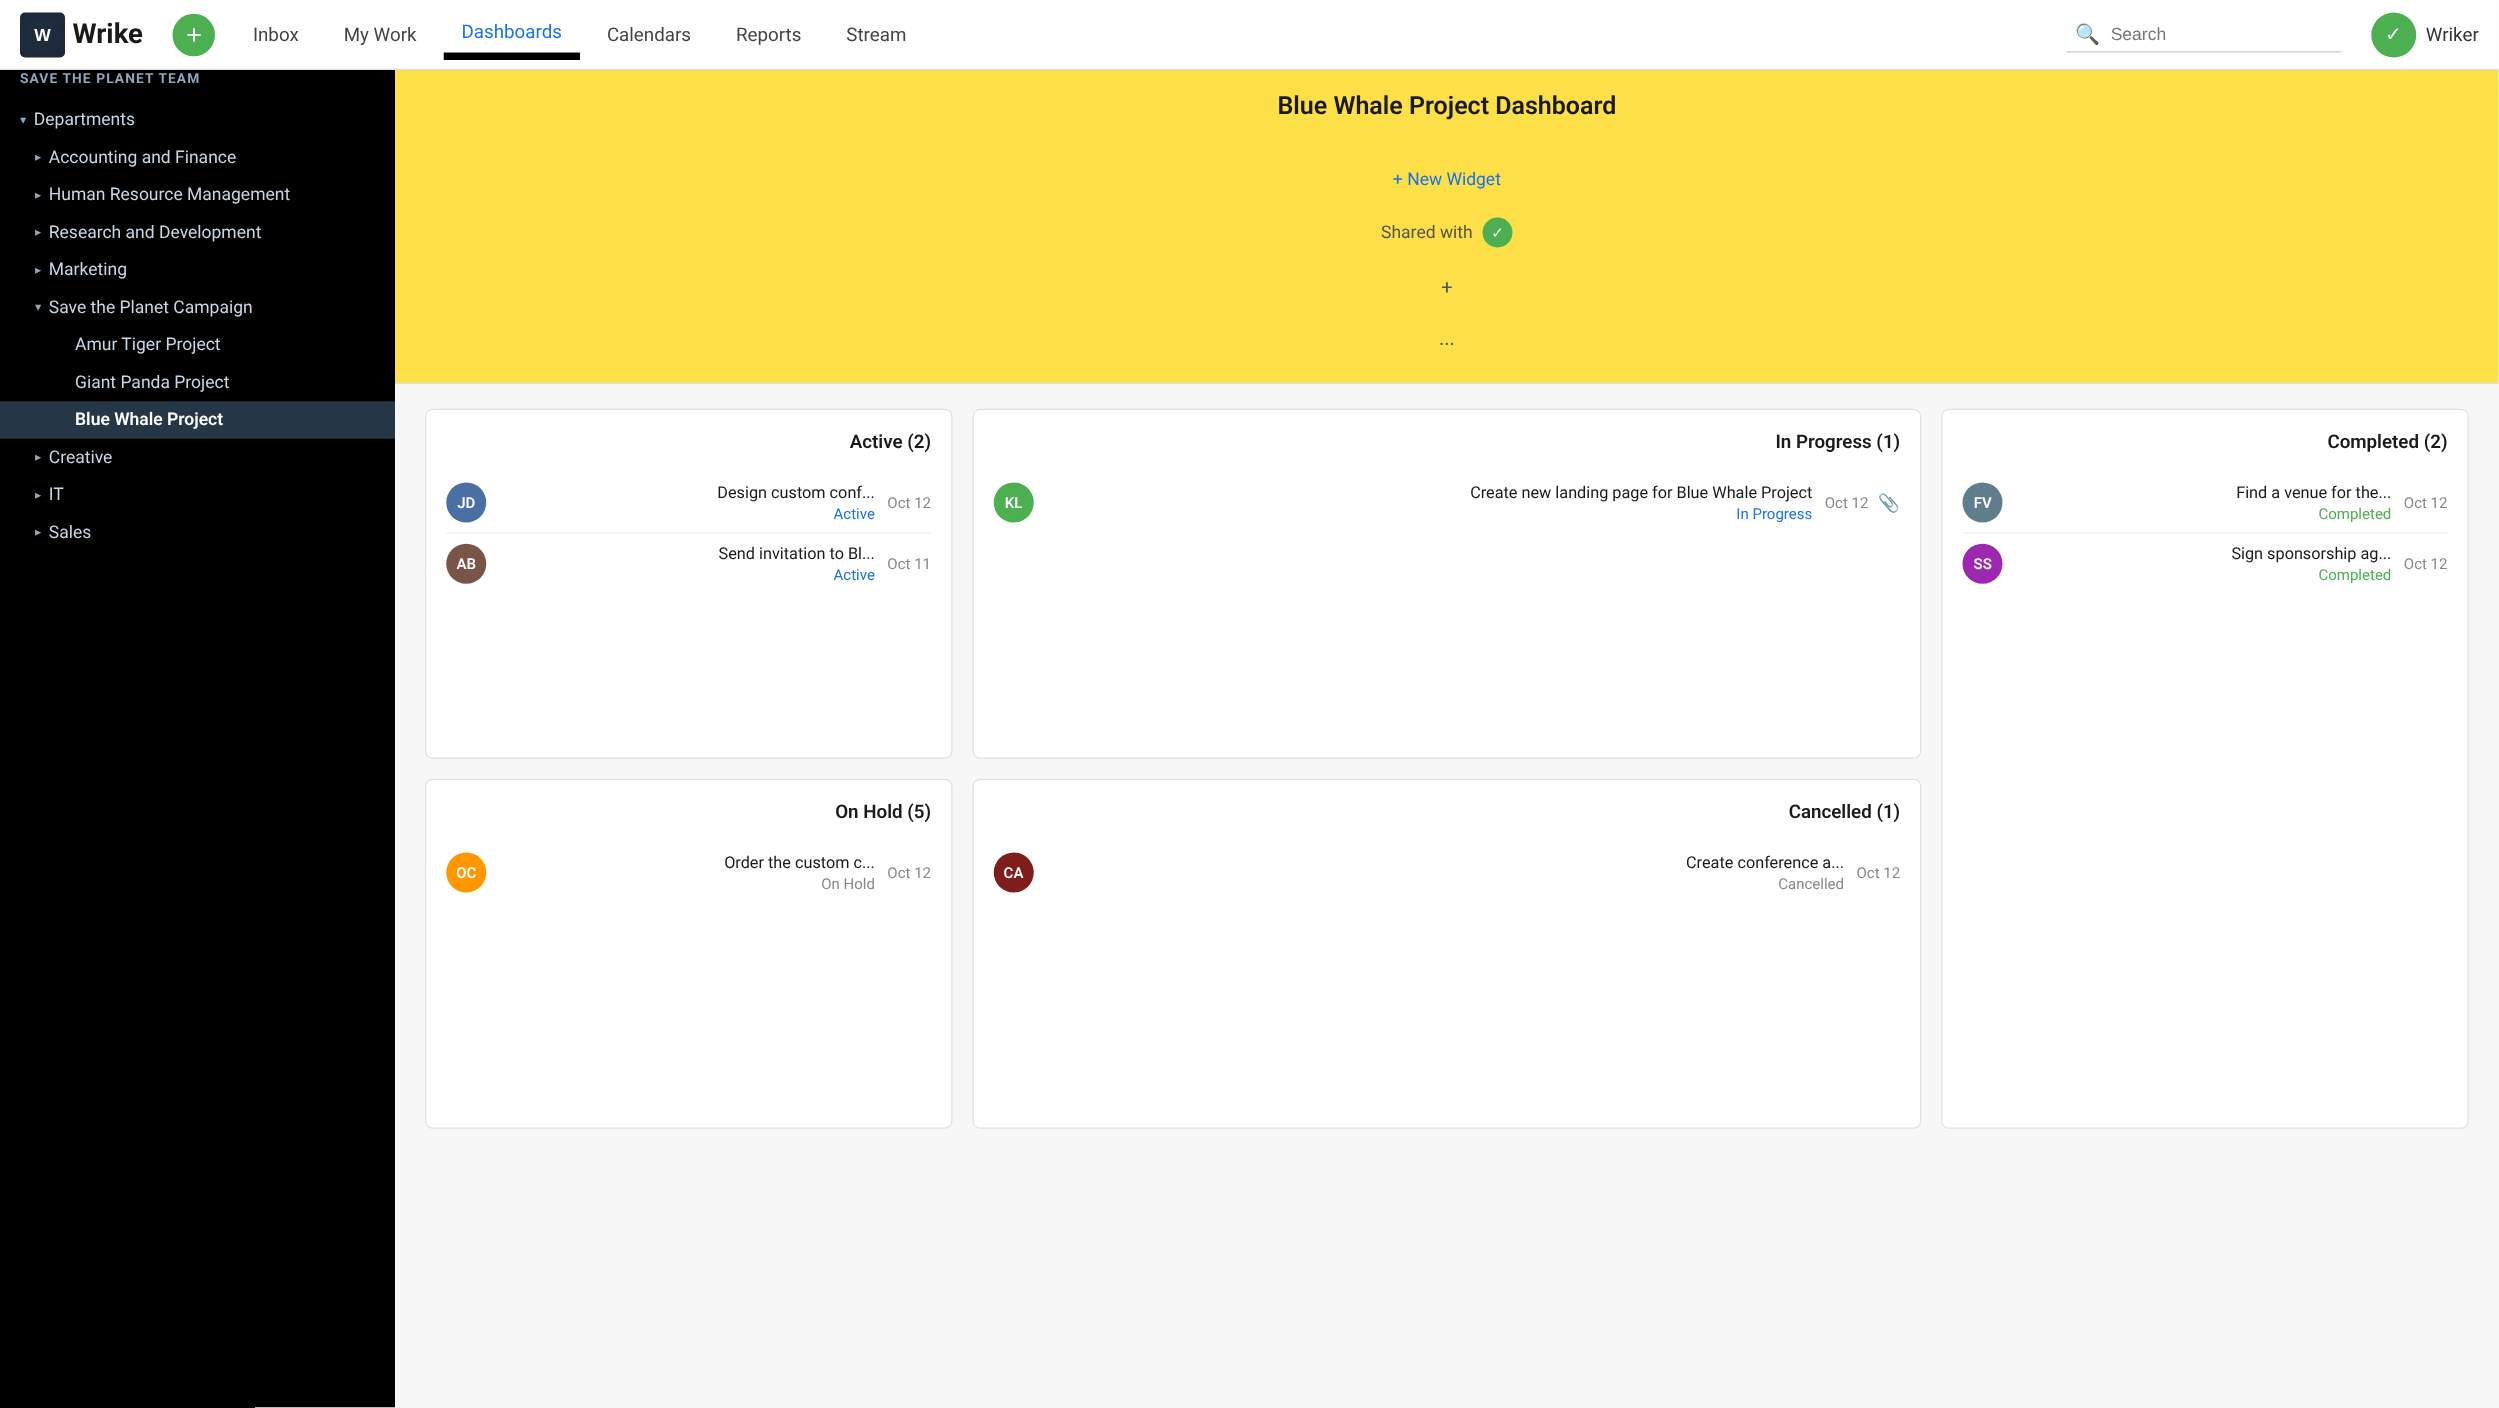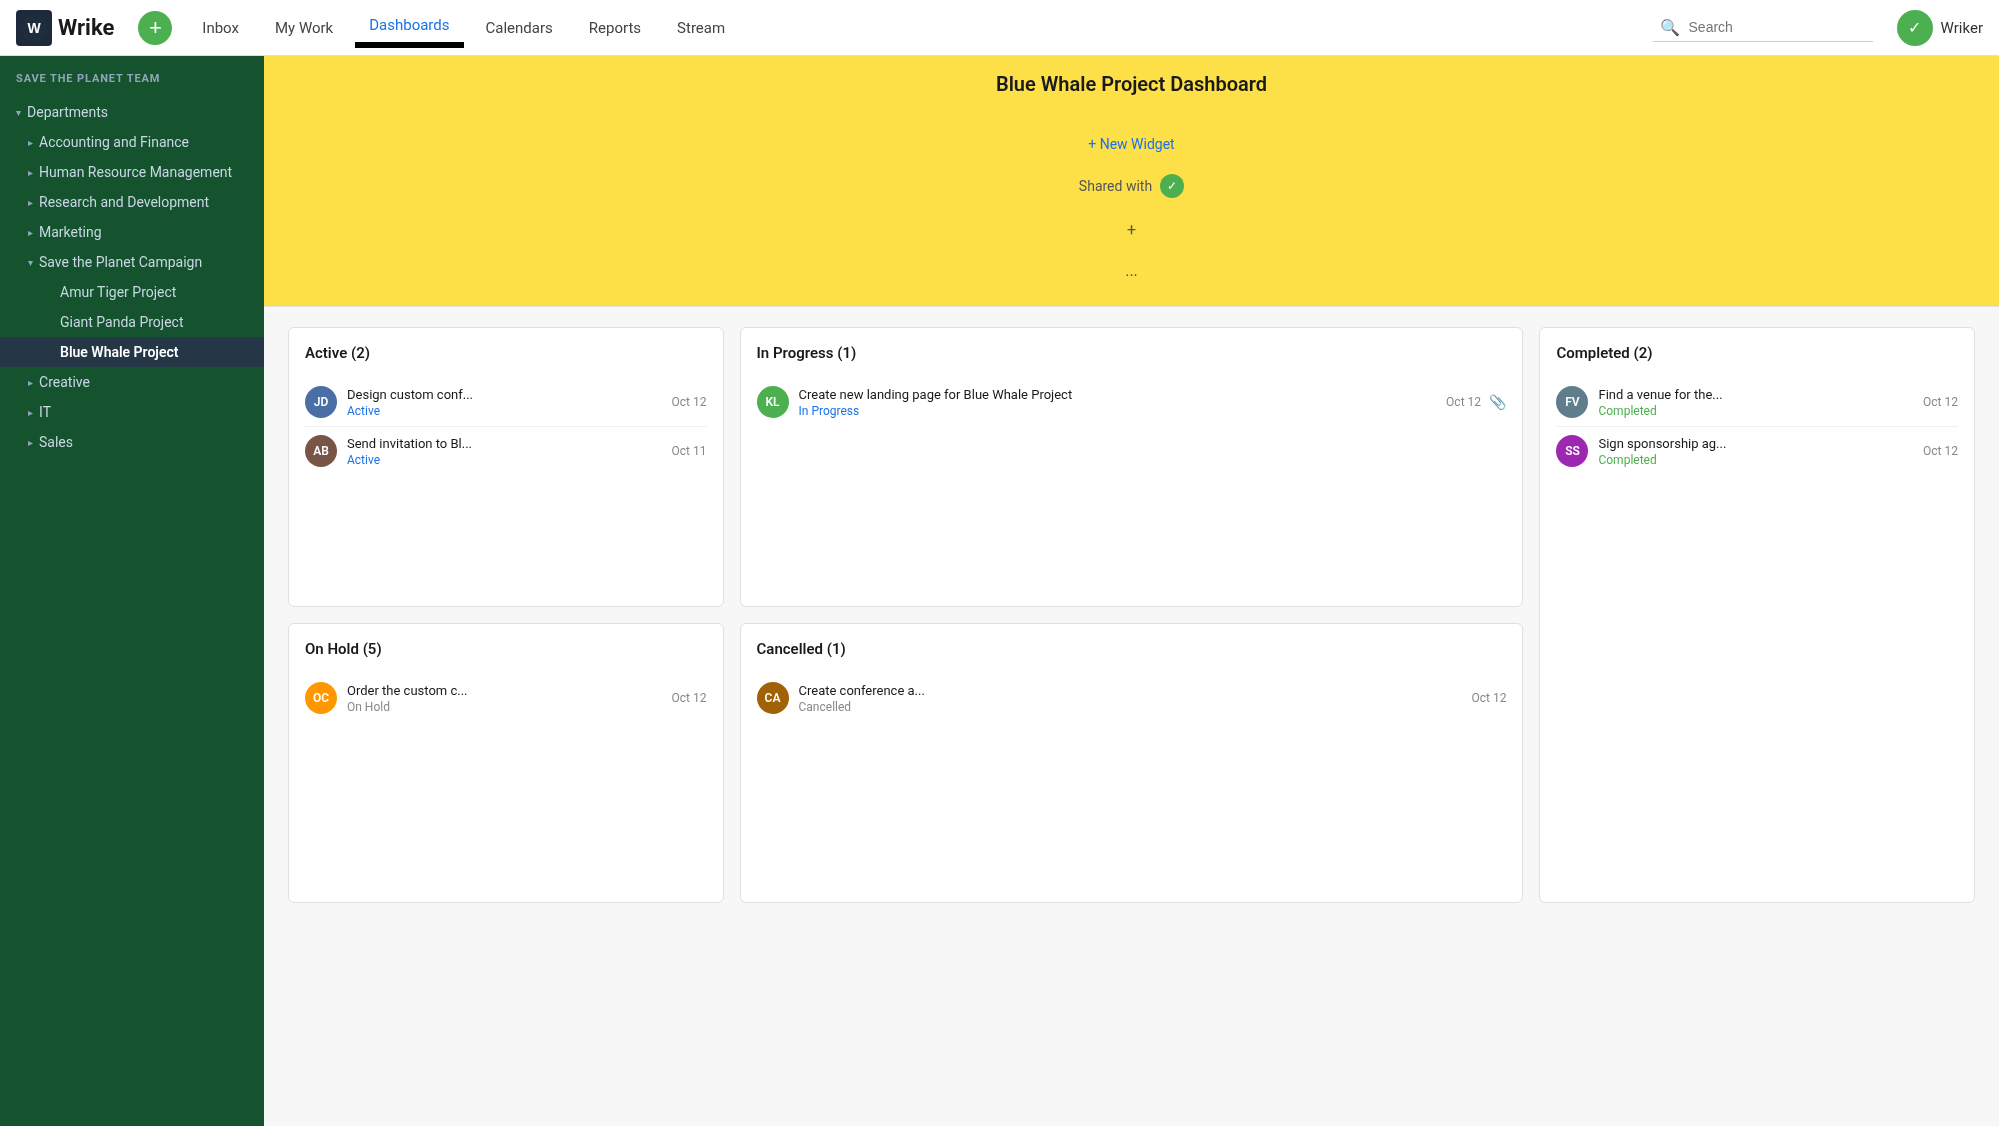--- a/index.html
+++ b/index.html
@@ -72,26 +72,26 @@
 
     
     .main-layout {
       display: flex;
       flex: 1;
       overflow: hidden;
     }
 
     
     .sidebar {
-      width: 264px;
-      background: #14532d;
+      width: 316px;
+      background: #000000;
       color: #c8d6e5;
       overflow-y: auto;
       flex-shrink: 0;
-      padding-top: 16px;
+      padding-top: 0;
     }
     .sidebar-team-label {
       font-size: 11px;
       font-weight: 700;
       color: #8fa5ba;
       letter-spacing: 0.08em;
       padding: 0 16px 12px 16px;
       text-transform: uppercase;
     }
     .sidebar-item {
@@ -165,20 +165,21 @@
       padding: 20px 24px;
     }
 
     
     .widget-card {
       background: #fff;
       border: 1px solid #e0e0e0;
       border-radius: 6px;
       padding: 16px;
       min-height: 280px;
+      text-align: right;
     }
     .widget-card.in-progress { min-height: 280px; }
     .widget-card.completed { grid-row: span 2; }
 
     .widget-title {
       font-size: 15px;
       font-weight: 600;
       color: #1a1a1a;
       margin-bottom: 16px;
     }
@@ -221,21 +222,21 @@
       flex-shrink: 0;
     }
     .task-icon { color: #aaa; font-size: 14px; }
 
     
     .av-blue { background: #4a6fa5; }
     .av-green { background: #4caf50; }
     .av-brown { background: #795548; }
     .av-orange { background: #ff9800; }
     .av-purple { background: #9c27b0; }
-    .av-teal { background: #a16207; }
+    .av-teal { background: #7f1d1d; }
     .av-gray { background: #607d8b; }
 
     .avatar-initials { color: #fff; font-size: 12px; font-weight: 600; }
   </style>
 </head>
 <body>
 
 <nav class="top-nav">
   <div class="logo">
     <div class="logo-icon">

